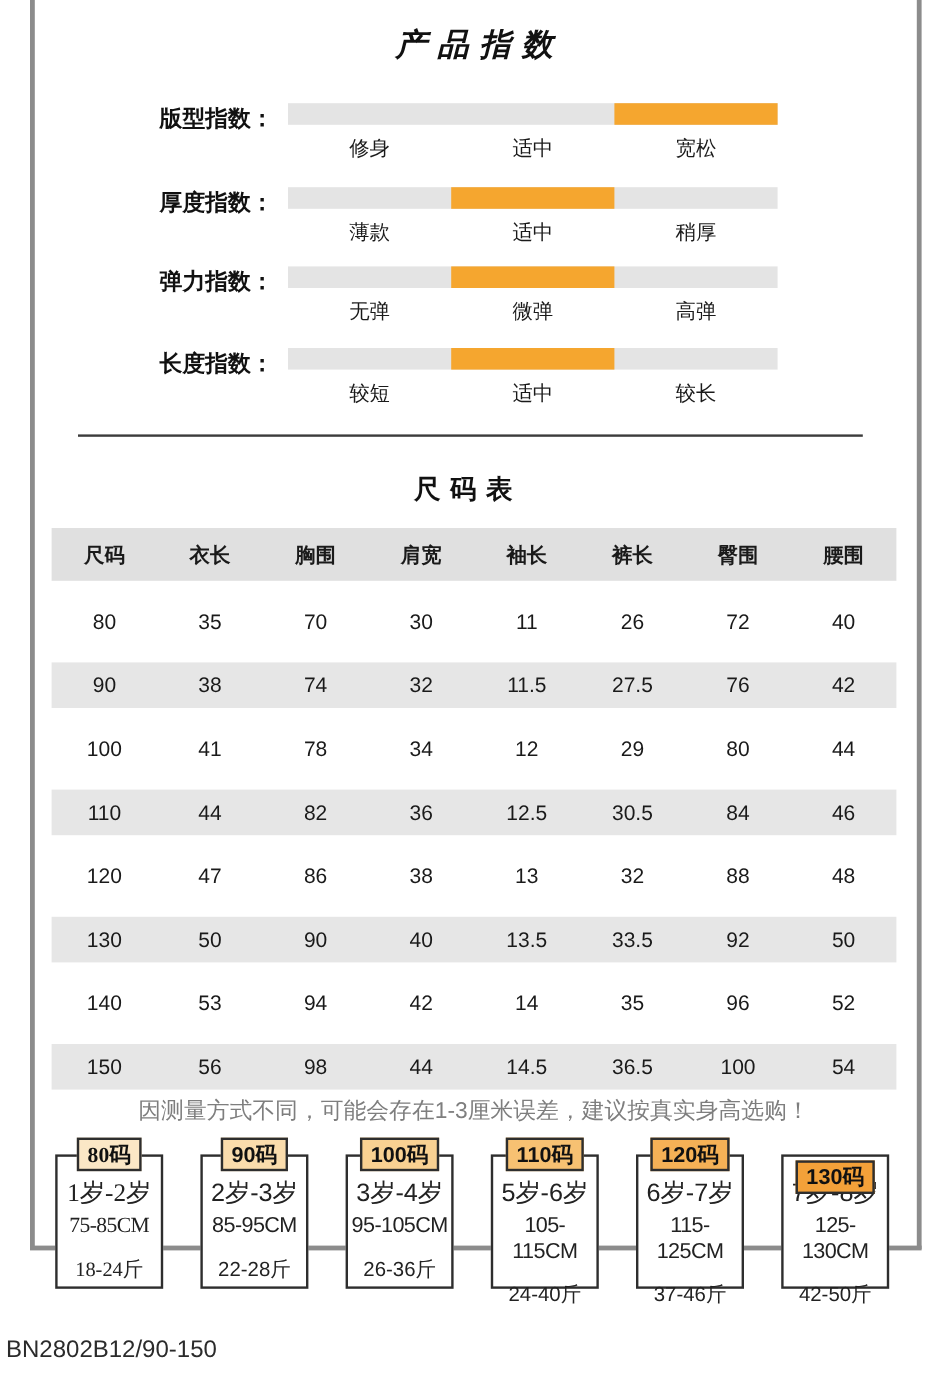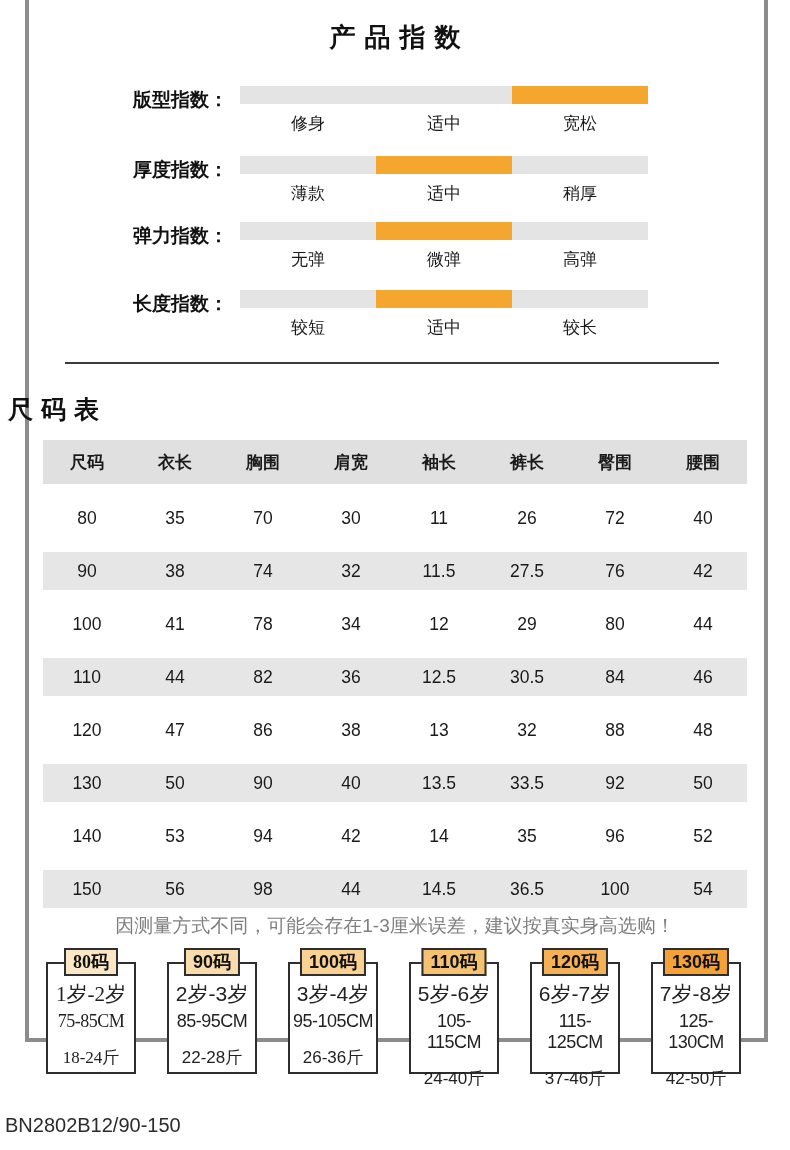--- a/index.html
+++ b/index.html
@@ -7,34 +7,34 @@
     width:790px;height:1150px;position:relative;background:#ffffff;
     font-family:"Liberation Sans","DejaVu Sans",sans-serif;color:#1a1a1a;
     overflow:hidden;
   }
   .v-line{position:absolute;top:0;width:4px;height:1041px;background:var(--frame-line,#8c8c8c);}
   .v-line.left{left:25px;}
   .v-line.right{left:764px;}
   .h-connector{position:absolute;left:25px;top:1038px;width:743px;height:4px;background:var(--frame-line,#8c8c8c);z-index:1;}
 
   .main-title{position:absolute;top:20px;left:0;width:790px;margin:0;text-align:center;
-    font-size:26px;font-weight:bold;letter-spacing:9px;text-indent:9px;color:#111;}
+    font-size:26px;font-weight:bold;letter-spacing:9px;text-indent:9px;color:#111;font-style:italic;}
 
   .idx-row{position:absolute;left:0;width:670px;height:52px;}
   .idx-label{position:absolute;left:0;top:3px;width:228px;text-align:right;
     font-weight:bold;font-size:19px;line-height:22px;color:#111;}
   .idx-track{position:absolute;left:240px;top:0;width:408px;height:18px;background:var(--bar-track,#e4e4e4);}
   .idx-active{position:absolute;top:0;height:18px;width:33.334%;background:var(--accent-orange,#f5a62f);}
   .idx-opts{position:absolute;left:240px;top:26px;width:408px;display:flex;}
   .idx-opts span{flex:1;text-align:center;font-size:17px;color:#1a1a1a;}
 
   .divider{position:absolute;left:65px;top:362px;width:654px;height:2px;background:#3c3c3c;}
 
-  .sub-title{position:absolute;top:393px;left:0;width:772px;margin:0;
-    font-size:25px;font-weight:bold;letter-spacing:8px;text-indent:8px;color:#111;}
+  .sub-title{position:absolute;top:393px;left:0;width:772px;margin:0;text-align:center;
+    font-size:22px;font-weight:bold;letter-spacing:8px;text-indent:8px;color:#111;}
 
   #size-table{position:absolute;left:43px;top:440px;width:704px;}
   .tbl-header{display:flex;height:44px;align-items:center;background:var(--table-header-bg,#e0e0e0);
     font-weight:bold;font-size:17px;}
   .tbl-row{display:flex;height:38px;margin-top:15px;align-items:center;font-size:17.5px;}
   .tbl-row.stripe{background:var(--table-stripe,#e6e6e6);}
   .cell{flex:1;text-align:center;}
 
   .note{position:absolute;top:913px;left:0;width:790px;text-align:center;
     font-size:19px;color:var(--note-text,#7e7e7e);}
@@ -231,21 +231,21 @@
         <div class="ht">105-115CM</div>
         <div class="wt">24-40斤</div>
       </div>
       <div class="card" style="left: 530px;">
         <span class="badge" style="background: rgb(245, 177, 86);">120码</span>
         <div class="age">6岁-7岁</div>
         <div class="ht">115-125CM</div>
         <div class="wt">37-46斤</div>
       </div>
       <div class="card" style="left: 651px;">
-        <span class="badge" style="background: rgb(243, 161, 57);">130码</span>
+        <span class="badge" style="background: rgb(243, 161, 57); margin-top: 19px;">130码</span>
         <div class="age">7岁-8岁</div>
         <div class="ht">125-130CM</div>
         <div class="wt">42-50斤</div>
       </div>
     </div>
 
   <div class="footer-code">BN2802B12/90-150</div>
 </div>
 
 </body></html>

